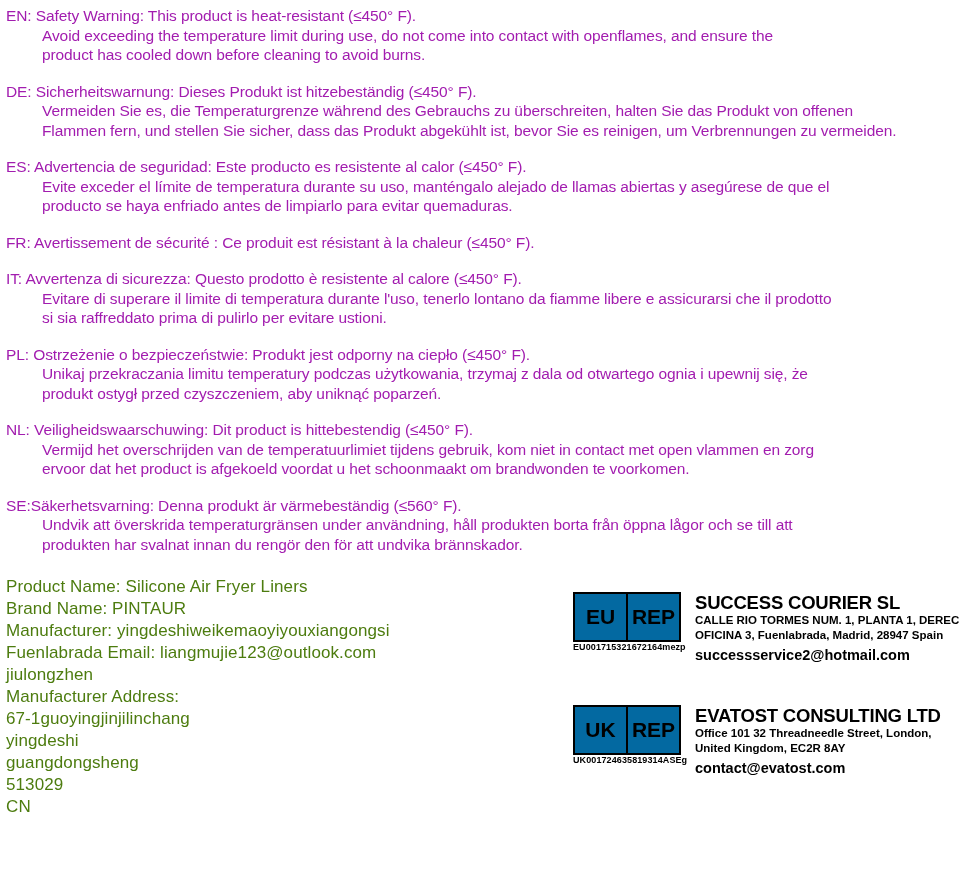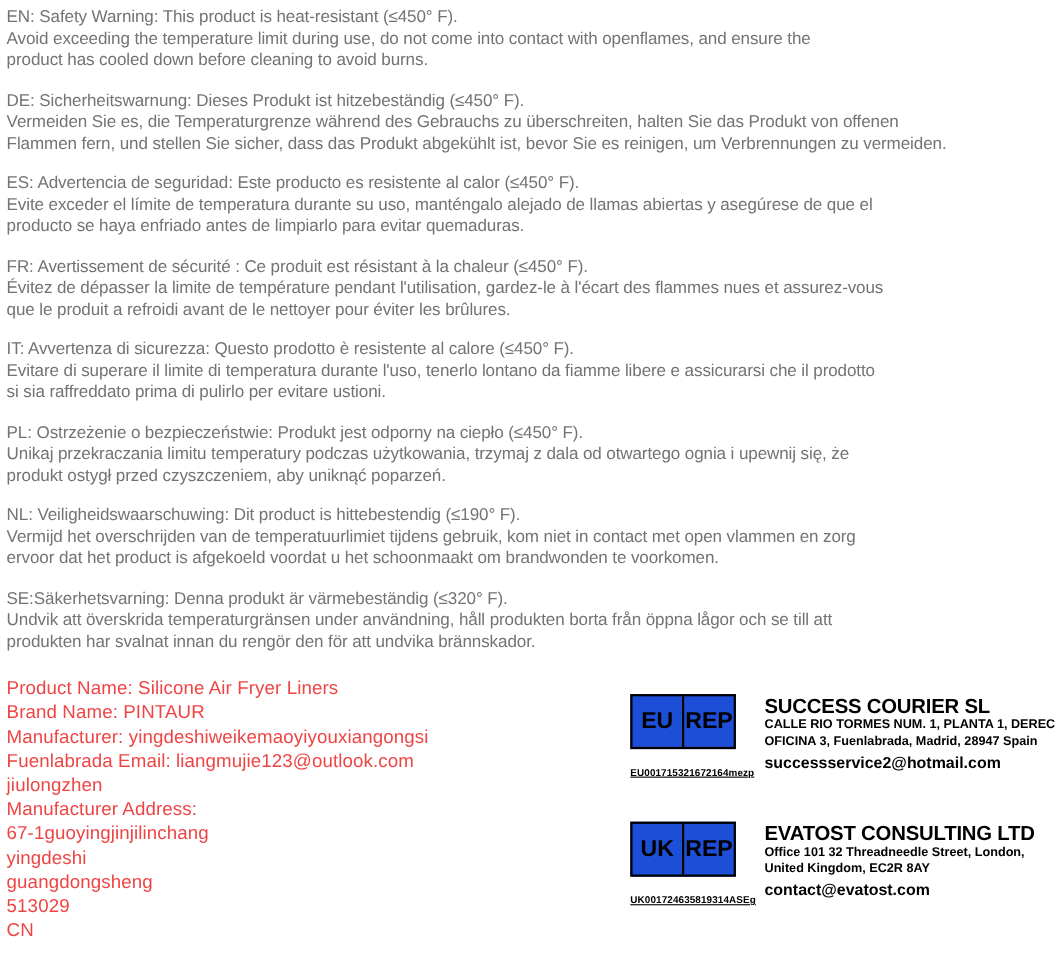--- a/index.html
+++ b/index.html
@@ -7,76 +7,75 @@
   body {
     width: 960px;
     height: 881px;
     background: #ffffff;
     font-family: "Liberation Sans", sans-serif;
     overflow: hidden;
   }
   
   .warnings {
     padding: 6px 6px 0 6px;
-    color: #737373;
+    color: #a21caf;
   }
   .warning {
     margin: 0 0 17px 0;
     font-size: 15.5px;
     line-height: 19.5px;
     letter-spacing: -0.1px;
   }
   .warning-heading { white-space: pre-line; }
-  .warning-body { white-space: pre-line; }
+  .warning-body { white-space: pre-line; margin-left: 36px; }
   
   .bottom {
     position: relative;
     height: 271px;
   }
   .product-info {
     position: absolute;
     left: 6px;
     top: 5px;
     font-size: 17px;
     line-height: 22px;
-    color: #ef4444;
+    color: #4d7c0f;
     letter-spacing: 0.1px;
   }
   .rep-col {
     position: absolute;
     left: 573px;
     top: 21px;
     color: #000000;
   }
   .rep-block { display: flex; align-items: flex-start; }
   .rep-block.eu { margin-bottom: 40px; }
   .rep-badge { width: 112px; flex: 0 0 auto; }
   .rep-box {
     display: flex;
-    width: 96px;
+    width: 108px;
     height: 50px;
     border: 2px solid #000;
-    background: #1d4ed8;
+    background: #0369a1;
   }
   .rep-box-cell {
     flex: 1;
     display: flex;
     align-items: center;
     justify-content: center;
     font-weight: 700;
     font-size: 21px;
   }
   .rep-box-cell.left { border-right: 2px solid #000; }
   .rep-code {
     font-size: 9px;
     font-weight: 700;
-    margin-top: 16px;
+    margin-top: 0;
     white-space: nowrap;
     letter-spacing: 0.1px;
-    text-decoration: underline;
   }
   .rep-text { margin-left: 10px; }
   .rep-company {
     font-size: 18.5px;
     font-weight: 700;
     line-height: 21px;
     letter-spacing: -0.2px;
     white-space: nowrap;
   }
   .rep-addr {
@@ -111,44 +110,42 @@
   </div>
 
   <div class="warning">
     <div class="warning-heading">ES: Advertencia de seguridad: Este producto es resistente al calor (≤450° F).</div>
     <div class="warning-body">Evite exceder el límite de temperatura durante su uso, manténgalo alejado de llamas abiertas y asegúrese de que el
 producto se haya enfriado antes de limpiarlo para evitar quemaduras.</div>
   </div>
 
   <div class="warning">
     <div class="warning-heading">FR: Avertissement de sécurité : Ce produit est résistant à la chaleur (≤450° F).</div>
-    <div class="warning-body"> Évitez de dépasser la limite de température pendant l'utilisation, gardez-le à l'écart des flammes nues et assurez-vous
-que le produit a refroidi avant de le nettoyer pour éviter les brûlures.</div>
   </div>
 
   <div class="warning">
     <div class="warning-heading">IT: Avvertenza di sicurezza: Questo prodotto è resistente al calore (≤450° F).</div>
     <div class="warning-body"> Evitare di superare il limite di temperatura durante l'uso, tenerlo lontano da fiamme libere e assicurarsi che il prodotto
 si sia raffreddato prima di pulirlo per evitare ustioni.</div>
   </div>
 
   <div class="warning">
     <div class="warning-heading">PL: Ostrzeżenie o bezpieczeństwie: Produkt jest odporny na ciepło (≤450° F).</div>
     <div class="warning-body">Unikaj przekraczania limitu temperatury podczas użytkowania, trzymaj z dala od otwartego ognia i upewnij się, że
 produkt ostygł przed czyszczeniem, aby uniknąć poparzeń.</div>
   </div>
 
   <div class="warning">
-    <div class="warning-heading">NL: Veiligheidswaarschuwing: Dit product is hittebestendig (≤190° F).</div>
+    <div class="warning-heading">NL: Veiligheidswaarschuwing: Dit product is hittebestendig (≤450° F).</div>
     <div class="warning-body">Vermijd het overschrijden van de temperatuurlimiet tijdens gebruik, kom niet in contact met open vlammen en zorg
 ervoor dat het product is afgekoeld voordat u het schoonmaakt om brandwonden te voorkomen.</div>
   </div>
 
   <div class="warning">
-    <div class="warning-heading">SE:Säkerhetsvarning: Denna produkt är värmebeständig (≤320° F).</div>
+    <div class="warning-heading">SE:Säkerhetsvarning: Denna produkt är värmebeständig (≤560° F).</div>
     <div class="warning-body">Undvik att överskrida temperaturgränsen under användning, håll produkten borta från öppna lågor och se till att
 produkten har svalnat innan du rengör den för att undvika brännskador.</div>
   </div>
 </div>
 
 <div class="bottom">
 
   <div class="product-info">
       <div class="pi-line">Product Name: Silicone Air Fryer Liners</div>
       <div class="pi-line">Brand Name: PINTAUR</div>

